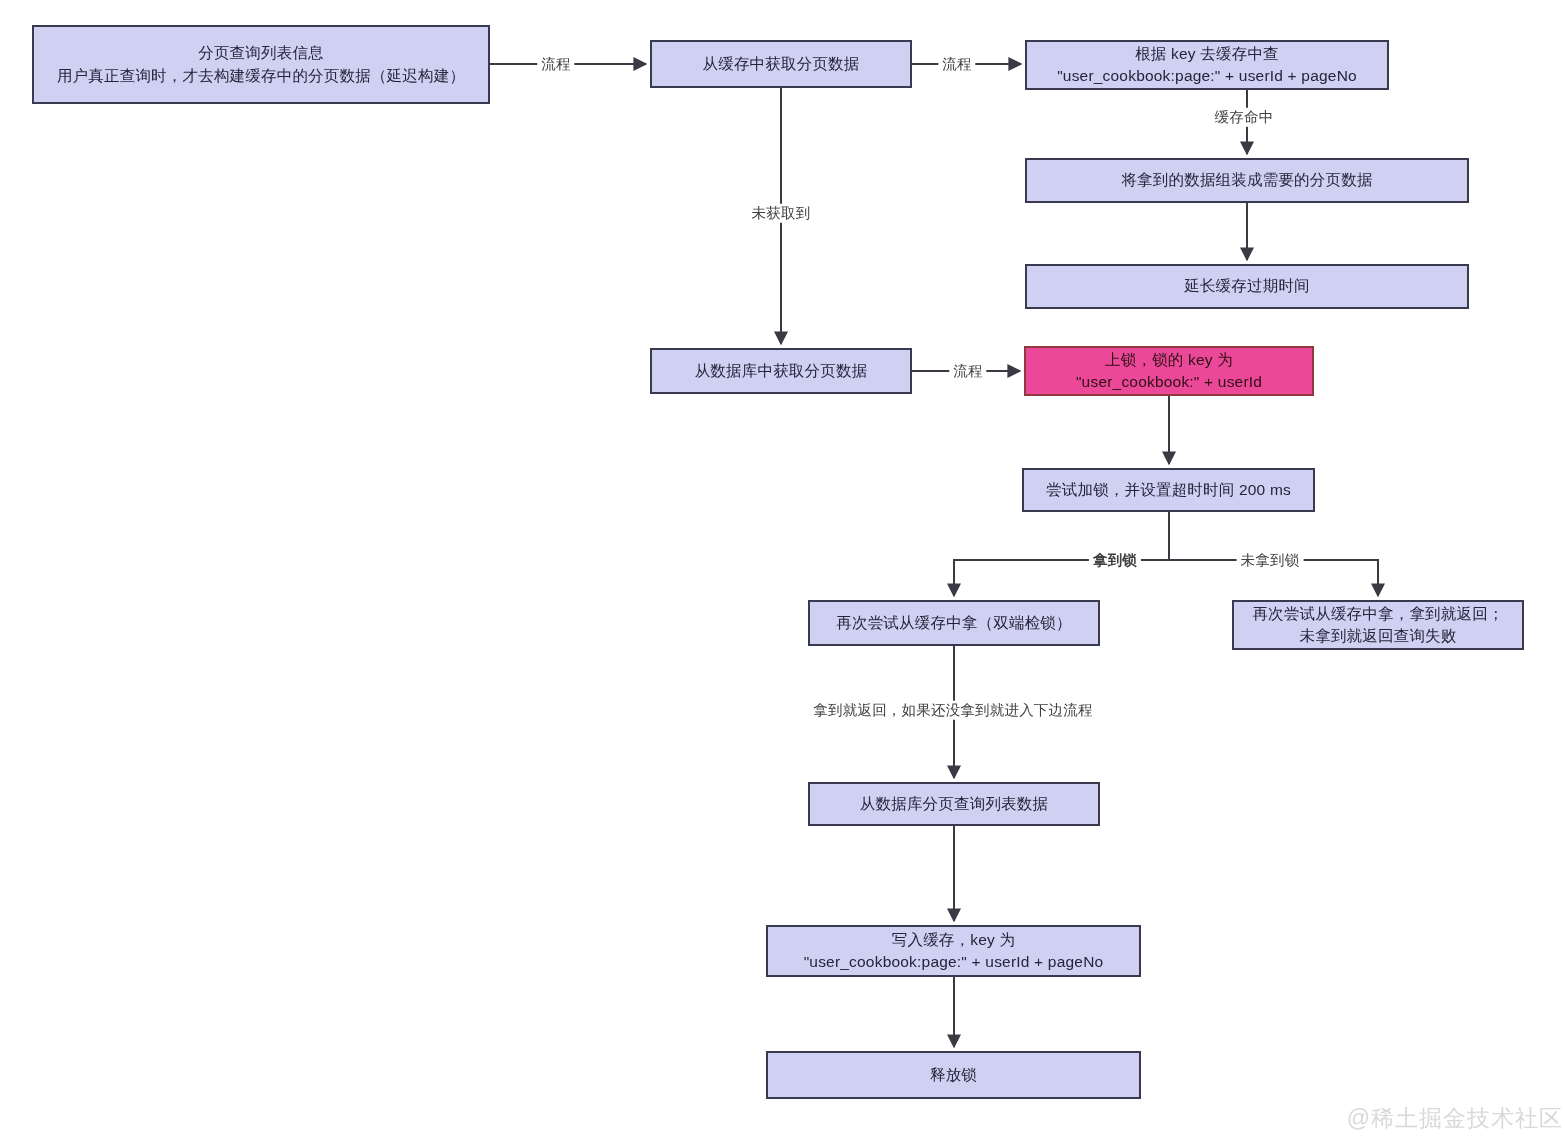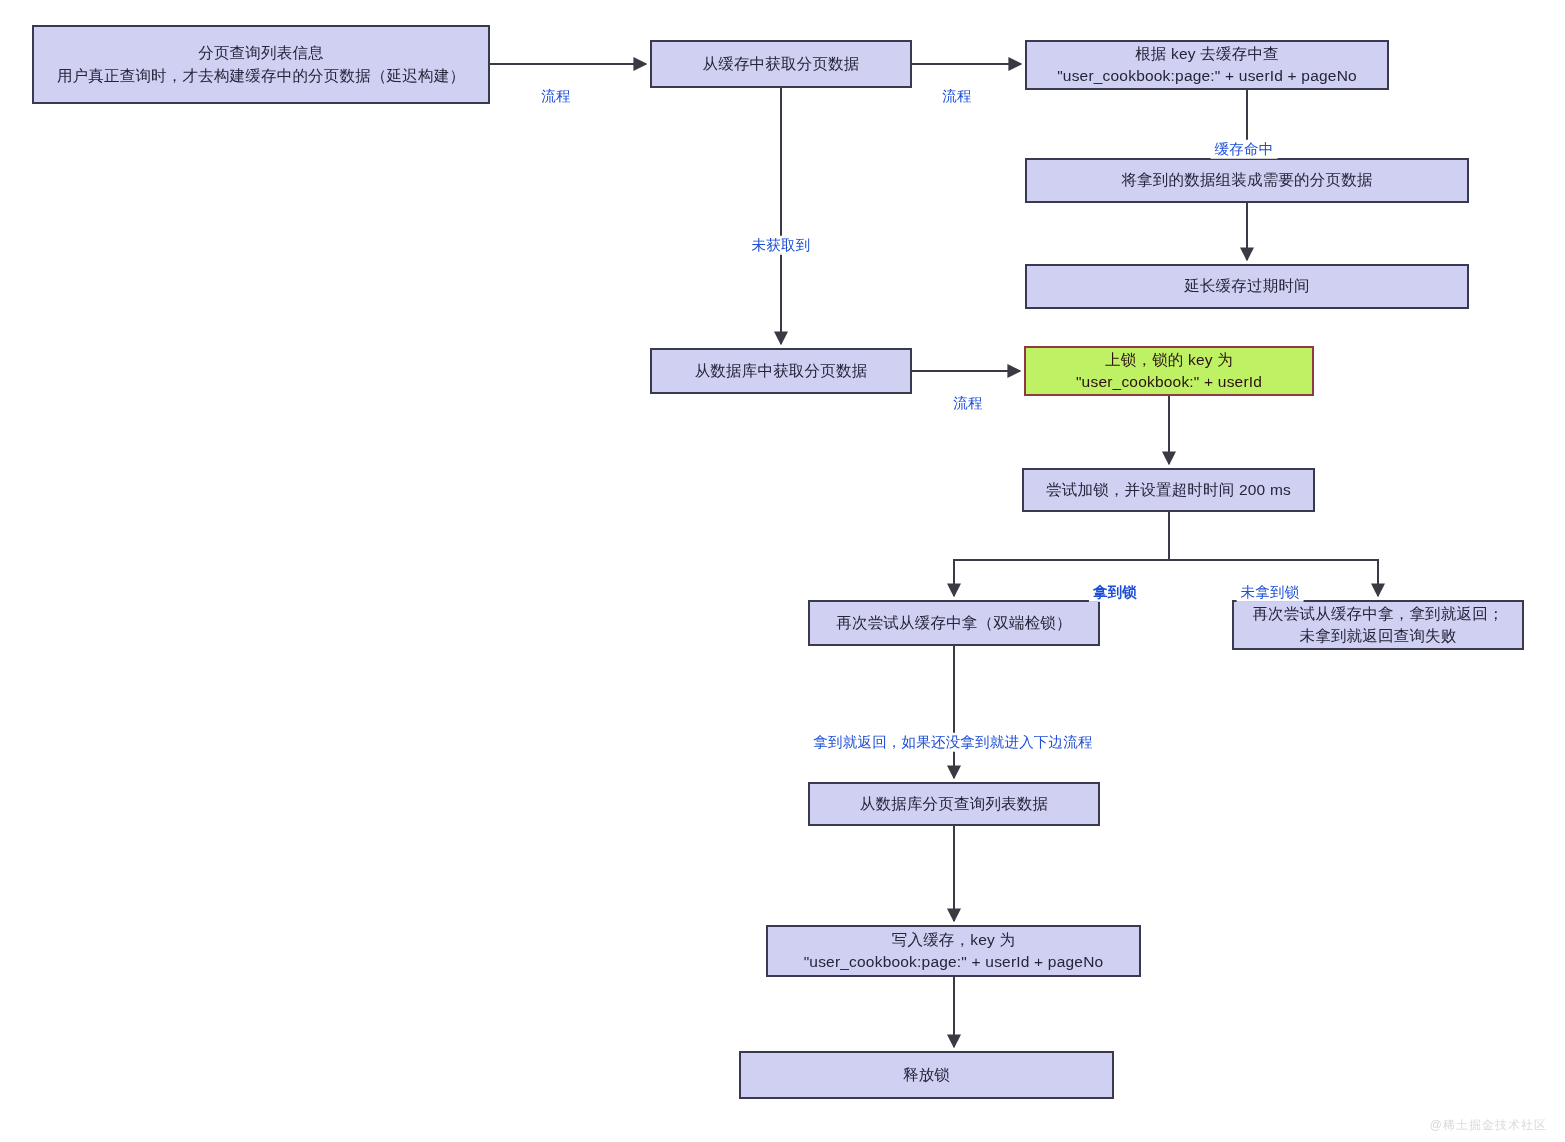--- a/index.html
+++ b/index.html
@@ -35,43 +35,42 @@
     display: flex;
     align-items: center;
     justify-content: center;
     text-align: center;
     font-size: 15.5px;
     line-height: 1.45;
     white-space: pre-line;
     letter-spacing: 0.2px;
   }
   .node.danger {
-    background: #bef264;
+    background: #ec4899;
     border-color: #8f3a40;
     color: #2d1013;
   }
   .edge-label {
     position: absolute;
     background: #ffffff;
-    color: #1d4ed8;
+    color: #404040;
     font-size: 14.5px;
     line-height: 1;
     padding: 2px 4px;
     white-space: nowrap;
     transform: translate(-50%, -50%);
     text-align: center;
     letter-spacing: 0.2px;
-    margin-top: 32px;
   }
   .watermark {
     position: absolute;
-    right: 18px;
+    right: 2px;
     bottom: 8px;
     color: #d9d9d9;
-    font-size: 12px;
+    font-size: 23px;
     letter-spacing: 1px;
     white-space: nowrap;
   }
 </style>
 </head>
 <body>
 
 <div id="canvas">
 
   <svg id="edges" viewBox="0 0 1565 1142" xmlns="http://www.w3.org/2000/svg">
@@ -130,21 +129,21 @@
   <div class="node" style="left:808px; top:600px; width:292px; height:46px;">再次尝试从缓存中拿（双端检锁）</div>
 
   <div class="node" style="left:1232px; top:600px; width:292px; height:50px;">再次尝试从缓存中拿，拿到就返回；
 未拿到就返回查询失败</div>
 
   <div class="node" style="left:808px; top:782px; width:292px; height:44px;">从数据库分页查询列表数据</div>
 
   <div class="node" style="left:766px; top:925px; width:375px; height:52px;">写入缓存，key 为
 "user_cookbook:page:" + userId + pageNo</div>
 
-  <div class="node" style="left:739px; top:1051px; width:375px; height:48px;">释放锁</div>
+  <div class="node" style="left:766px; top:1051px; width:375px; height:48px;">释放锁</div>
 
   <div class="edge-label" style="left:556px; top:64px;">流程</div>
   <div class="edge-label" style="left:957px; top:64px;">流程</div>
   <div class="edge-label" style="left:1244px; top:117px;">缓存命中</div>
   <div class="edge-label" style="left:781px; top:213px;">未获取到</div>
   <div class="edge-label" style="left:968px; top:371px;">流程</div>
   <div class="edge-label" style="left:1115px; top:560px;font-weight:bold;">拿到锁</div>
   <div class="edge-label" style="left:1270px; top:560px;">未拿到锁</div>
   <div class="edge-label" style="left:953px; top:710px;">拿到就返回，如果还没拿到就进入下边流程</div>
 

